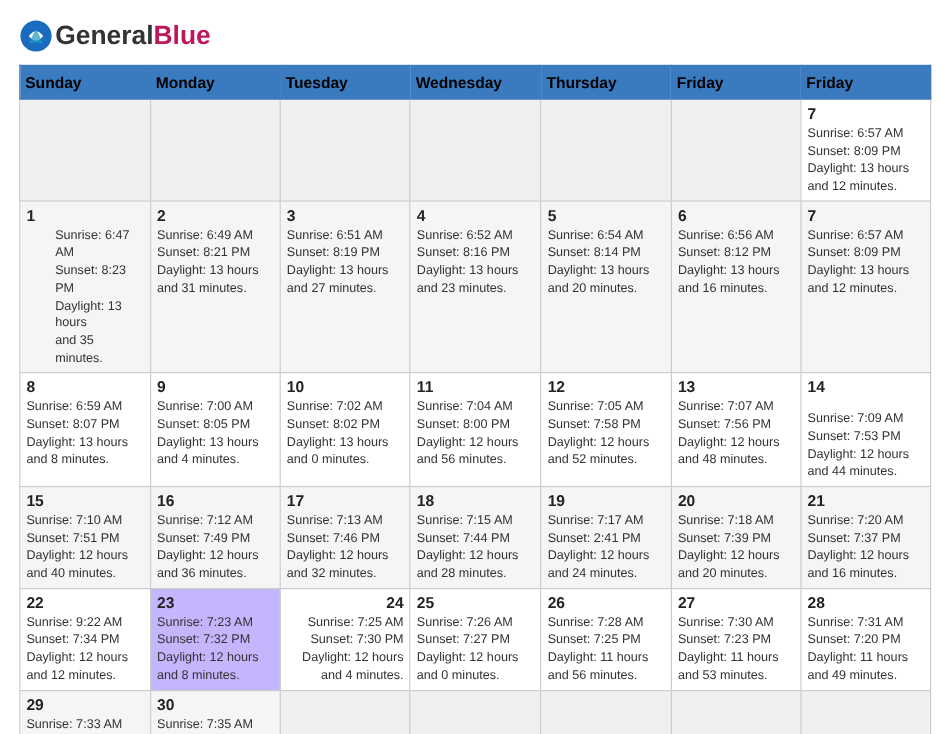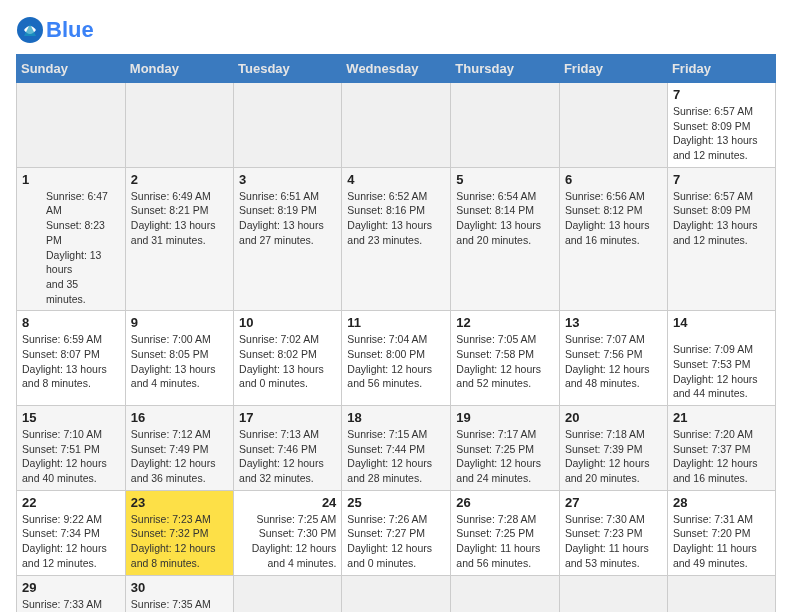--- a/index.html
+++ b/index.html
@@ -45,21 +45,21 @@
       font-size: 16px;
       color: #555;
     }
     .calendar {
       width: 100%;
       border-collapse: collapse;
       font-size: 11px;
     }
     .calendar thead tr th {
       background-color: #3a7abf;
-      color: #e5e5e5;
+      color: #000000;
       padding: 6px 4px;
       text-align: left;
       font-size: 13px;
       font-weight: bold;
       border: 1px solid #3a7abf;
     }
     .calendar tbody tr td {
       vertical-align: top;
       border: 1px solid #ccc;
       padding: 4px 5px;
@@ -95,21 +95,22 @@
 <body>
 
 <div class="header-area">
   <div class="logo">
     <div class="logo-text">
       <svg class="logo-icon" viewBox="0 0 28 28" xmlns="http://www.w3.org/2000/svg">
         <circle cx="14" cy="14" r="13" fill="#1a6abf"></circle>
         <path d="M8 14 Q14 6 20 14 Q14 22 8 14Z" fill="white"></path>
         <path d="M14 8 L20 20 L8 20Z" fill="#1a9abf" opacity="0.7"></path>
       </svg>
-        <span style="color:#3b82f6">Blue</span>
+      <span>General</span>
+        <span style="color:#be185d">Blue</span>
     </div>
   </div>
   <div class="title-area">
     <div class="month-title"></div>
     <div class="subtitle"></div>
   </div>
 </div>
 
 <table class="calendar">
   <thead>
@@ -266,21 +267,21 @@
         <td style="background-color: rgb(245, 245, 245);">
           <span class="day-num">18</span>
           <div class="day-info" style="white-space: pre-line;">Sunrise: 7:15 AM
 Sunset: 7:44 PM
 Daylight: 12 hours
 and 28 minutes.</div>
         </td>
         <td style="background-color: rgb(245, 245, 245);">
           <span class="day-num">19</span>
           <div class="day-info" style="white-space: pre-line;">Sunrise: 7:17 AM
-Sunset: 7:25 PM
+Sunset: 2:41 PM
 Daylight: 12 hours
 and 24 minutes.</div>
         </td>
         <td style="background-color: rgb(245, 245, 245);">
           <span class="day-num">20</span>
           <div class="day-info" style="white-space: pre-line;">Sunrise: 7:18 AM
 Sunset: 7:39 PM
 Daylight: 12 hours
 and 20 minutes.</div>
         </td>
@@ -293,21 +294,21 @@
         </td>
       </tr>
       <tr>
         <td style="background-color: rgb(255, 255, 255);">
           <span class="day-num">22</span>
           <div class="day-info" style="white-space: pre-line;">Sunrise: 9:22 AM
 Sunset: 7:34 PM
 Daylight: 12 hours
 and 12 minutes.</div>
         </td>
-        <td style="background-color: #fde047;">
+        <td style="background-color: #c4b5fd;">
           <span class="day-num">23</span>
           <div class="day-info" style="white-space: pre-line;">Sunrise: 7:23 AM
 Sunset: 7:32 PM
 Daylight: 12 hours
 and 8 minutes.</div>
         </td>
         <td style="background-color: rgb(255, 255, 255); text-align: right;">
           <span class="day-num">24</span>
           <div class="day-info" style="white-space: pre-line;">Sunrise: 7:25 AM
 Sunset: 7:30 PM

